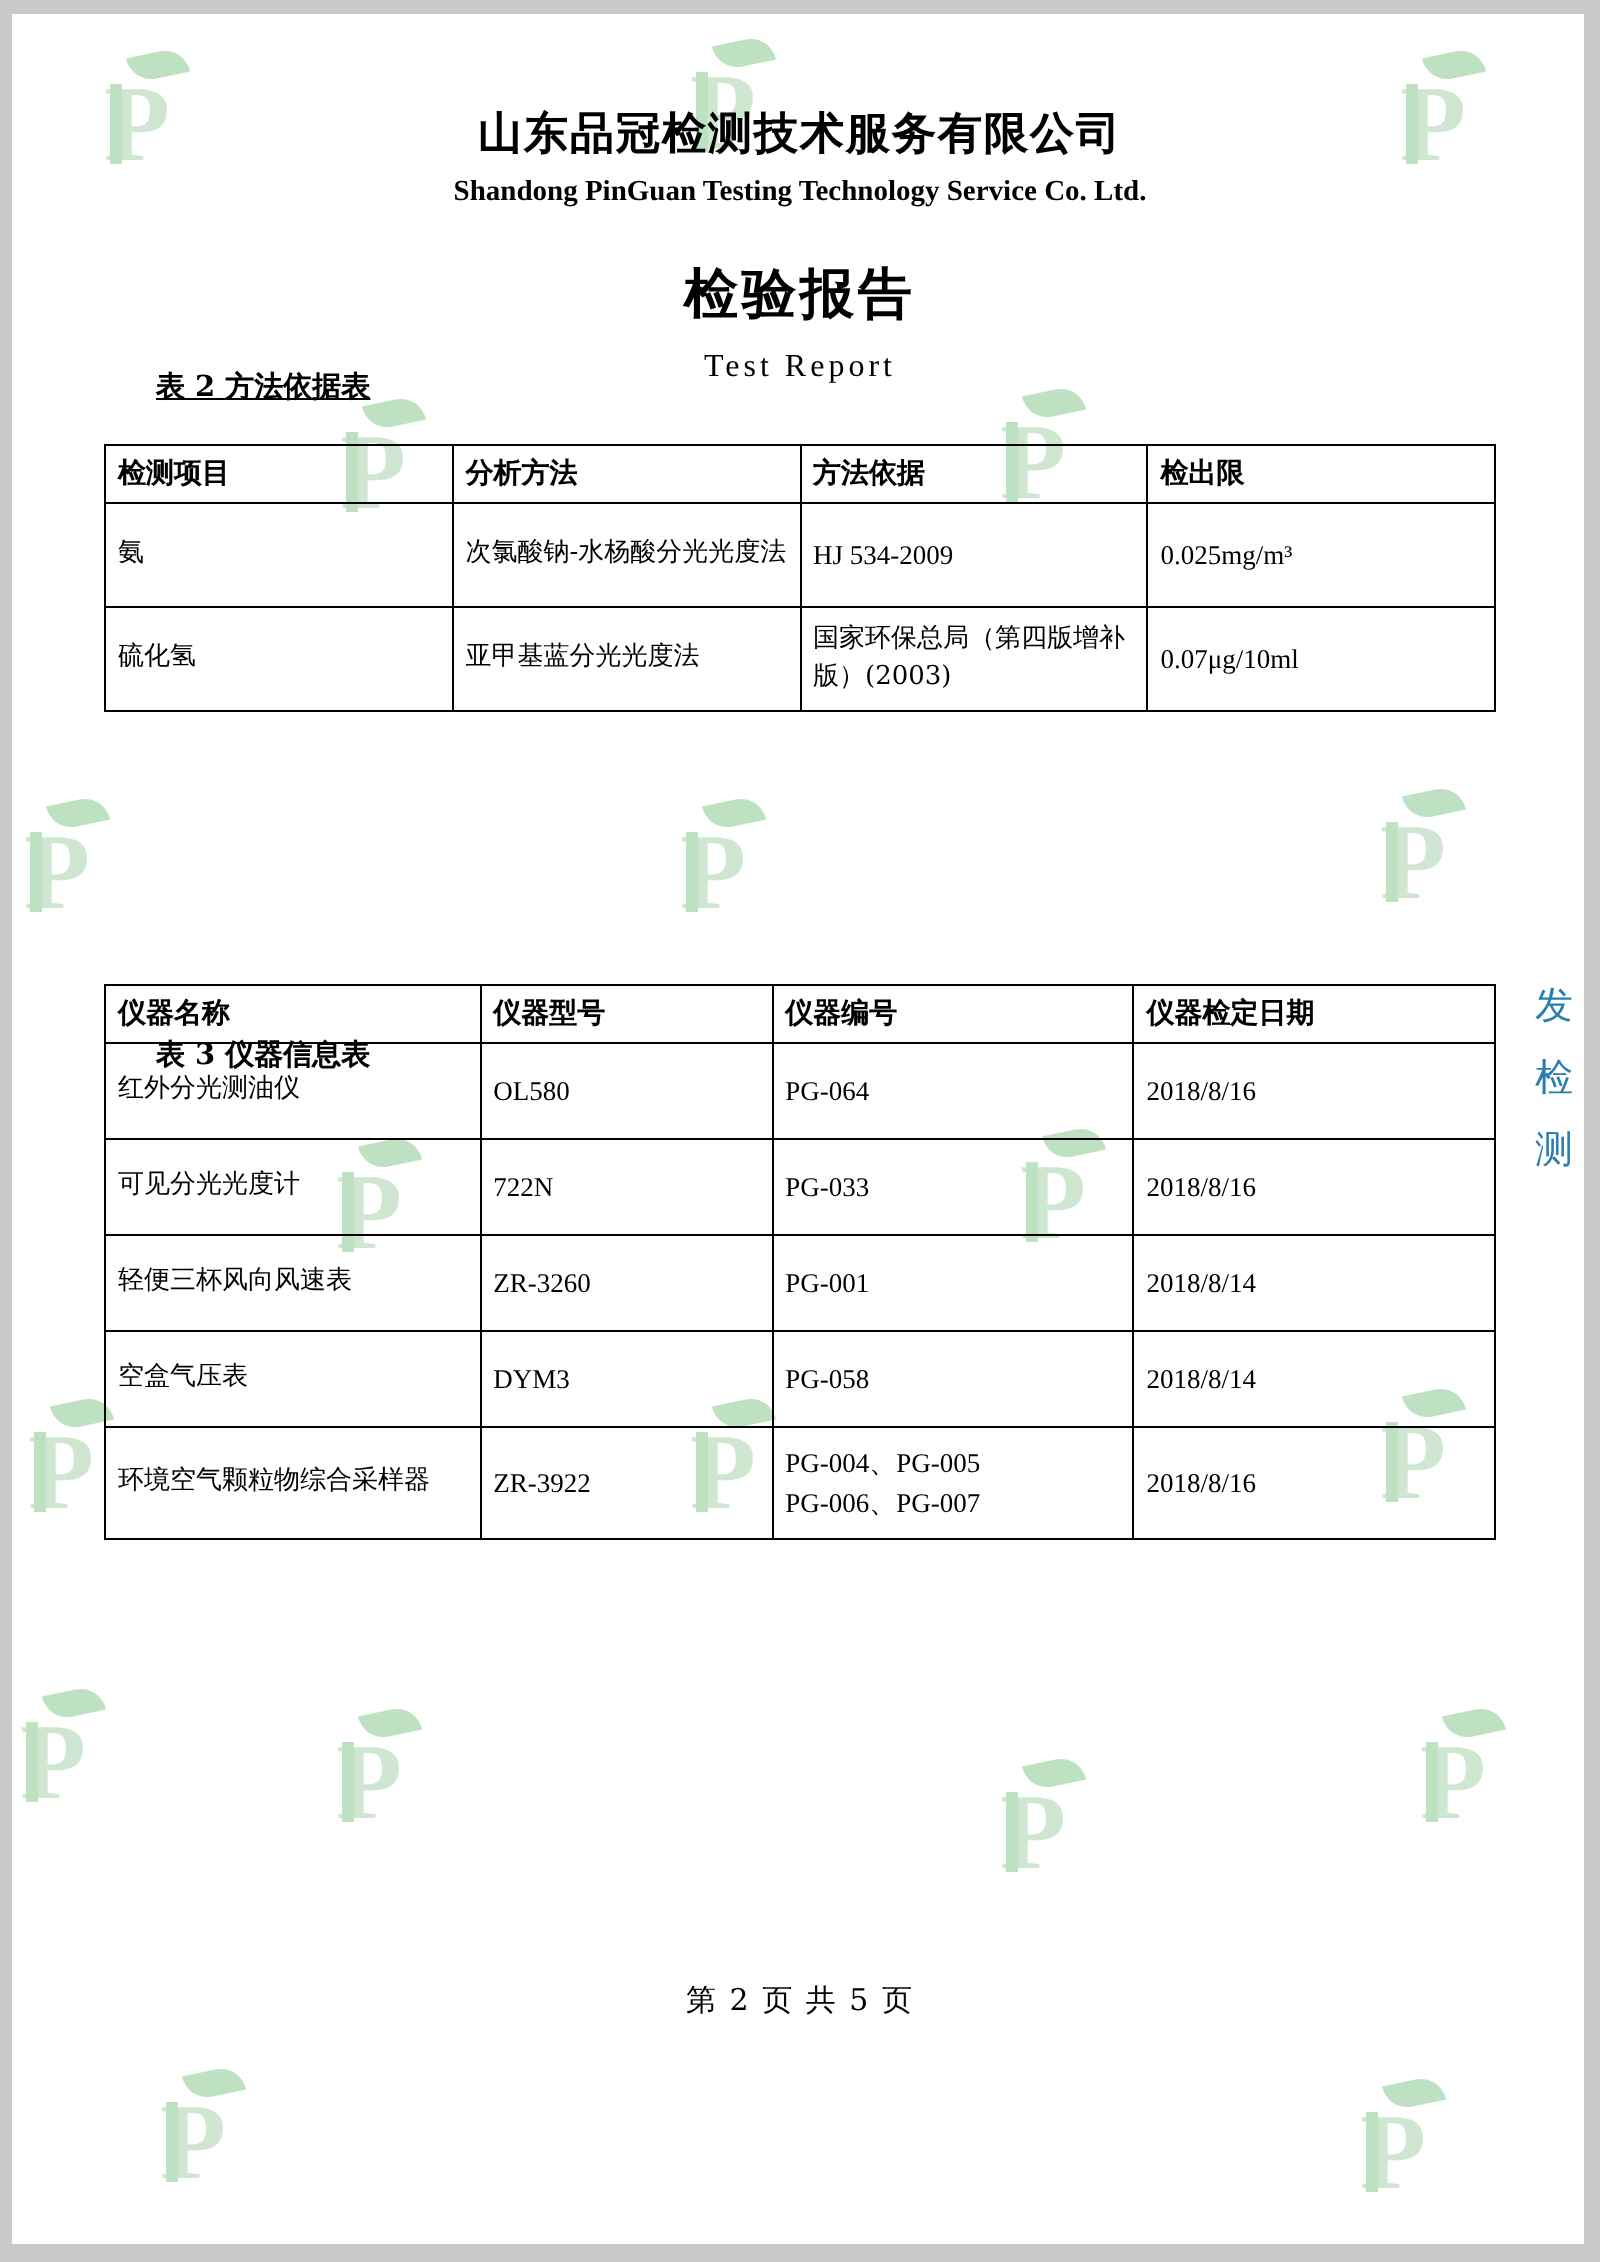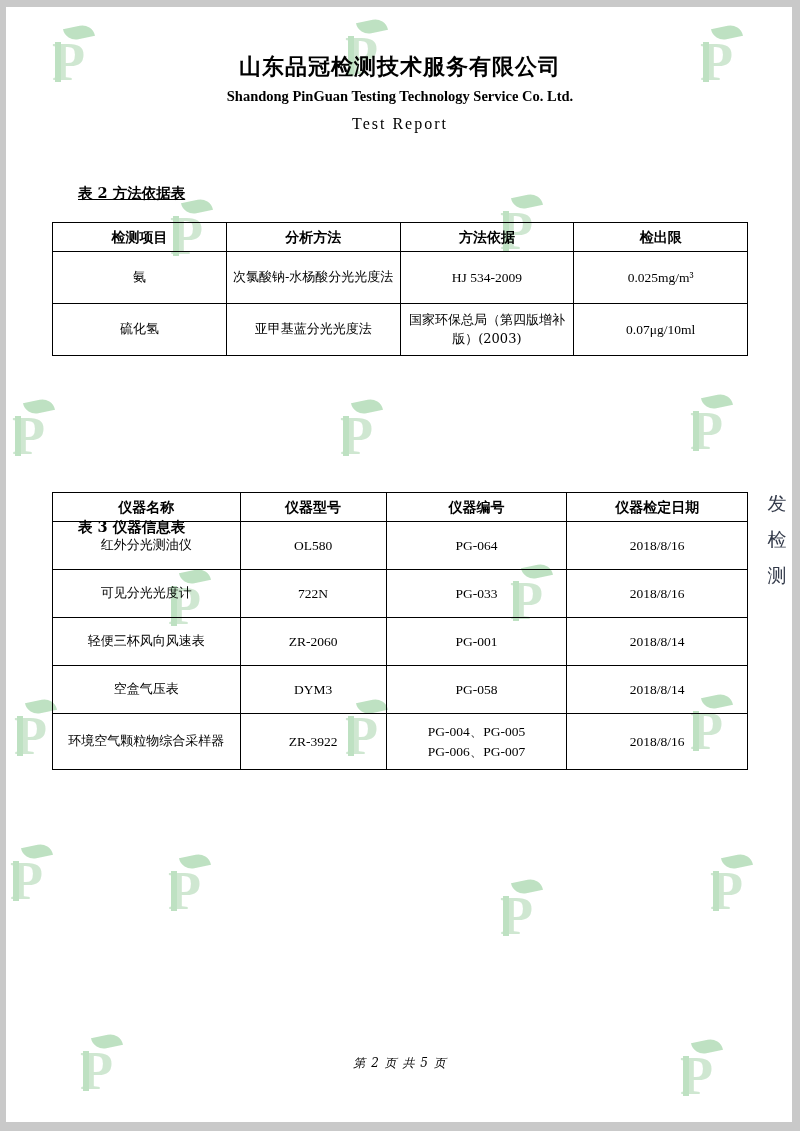--- a/index.html
+++ b/index.html
@@ -102,21 +102,21 @@
   .caption-1 { left: 78px; top: 184px; text-decoration: underline; }
   .caption-2 { left: 78px; top: 470px; margin-top: 48px; }
 
   table.doc {
     position: absolute;
     border-collapse: collapse;
     table-layout: fixed;
   }
   table.doc td, table.doc th {
     border: 1px solid #000;
-    text-align: center;
+    text-align: left;
     vertical-align: middle;
     font-size: 13px;
     font-family: "DejaVu Serif", serif;
     padding: 4px 6px;
     line-height: 1.45;
     font-weight: normal;
   }
   table.doc th {
     font-weight: bold;
     font-size: 14px;
@@ -131,35 +131,34 @@
     width: 696px;
   }
   #table-instruments {
     left: 52px;
     top: 492px;
     width: 696px;
   }
   .footer {
     position: absolute;
     left: 0;
-    top: 1055px;
+    top: 991px;
     width: 800px;
     text-align: center;
-    font-size: 12px;
+    font-size: 15px;
     font-family: "DejaVu Serif", serif;
     letter-spacing: 1px;
-    font-style: italic;
   }
   
   .seal {
     position: absolute;
     right: 10px;
     top: 485px;
     width: 26px;
-    color: #0f172a;
+    color: #0369a1;
     font-size: 19px;
     font-family: "DejaVu Serif", serif;
     line-height: 1.9;
     text-align: center;
     opacity: .85;
     letter-spacing: 0;
   }
 </style>
 </head>
 <body>
@@ -231,20 +230,21 @@
   <div class="wm" style="left:80px;  top:1035px;">
       <div class="wm-inner"><span class="leaf"></span><span class="bar"></span><span>P</span></div>
     </div>
   <div class="wm" style="left:680px; top:1040px;">
       <div class="wm-inner"><span class="leaf"></span><span class="bar"></span><span>P</span></div>
     </div>
 
   <div class="header">
     <div class="company-cn">山东品冠检测技术服务有限公司</div>
     <div class="company-en">Shandong PinGuan Testing Technology Service Co. Ltd.</div>
+    <div class="report-cn">检验报告</div>
     <div class="report-en">Test Report</div>
   </div>
 
   <div class="caption caption-1">表 2 方法依据表</div>
   <table class="doc" id="table-methods">
     <colgroup>
       <col style="width:25%">
         <col style="width:25%">
         <col style="width:25%">
         <col style="width:25%">
@@ -297,21 +297,21 @@
         <td class="lat">2018/8/16</td>
       </tr>
       <tr style="height:48px">
         <td>可见分光光度计</td>
         <td class="lat">722N</td>
         <td class="lat">PG-033</td>
         <td class="lat">2018/8/16</td>
       </tr>
       <tr style="height:48px">
         <td>轻便三杯风向风速表</td>
-        <td class="lat">ZR-2060</td>
+        <td class="lat">ZR-3260</td>
         <td class="lat">PG-001</td>
         <td class="lat">2018/8/14</td>
       </tr>
       <tr style="height:48px">
         <td>空盒气压表</td>
         <td class="lat">DYM3</td>
         <td class="lat">PG-058</td>
         <td class="lat">2018/8/14</td>
       </tr>
       <tr style="height:56px">

